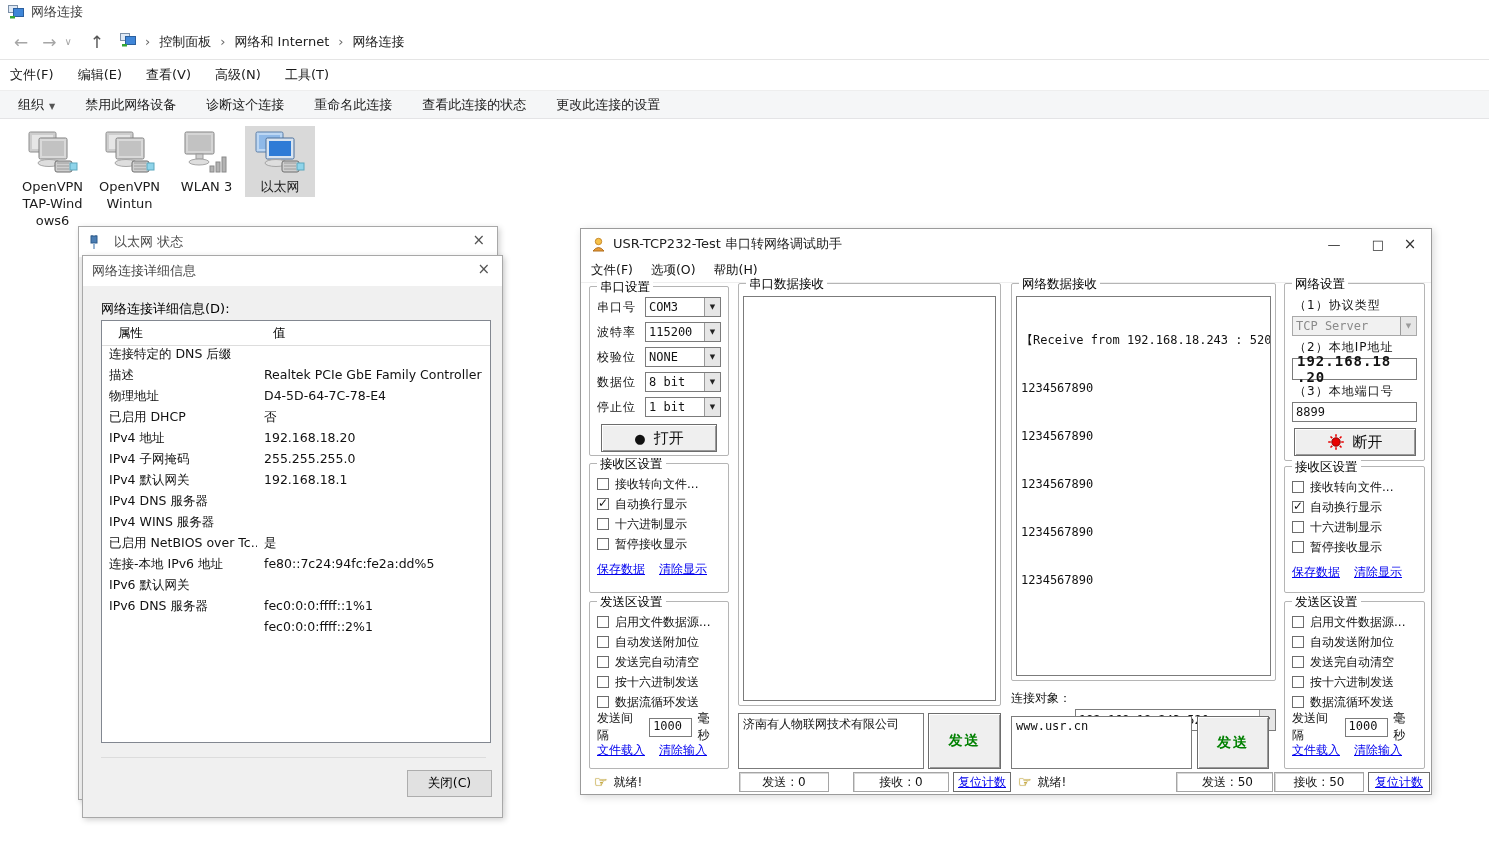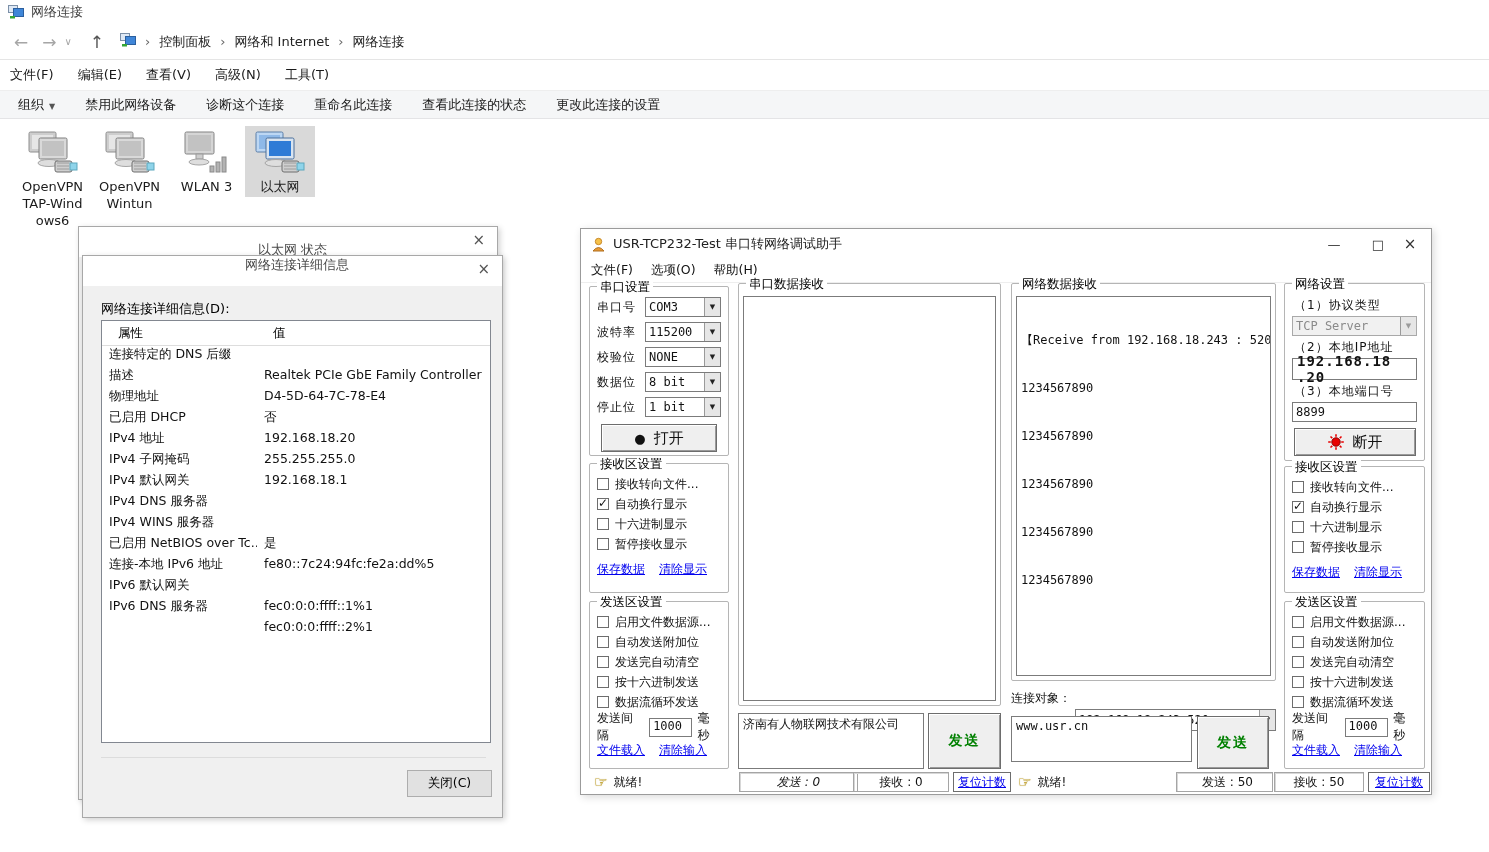--- a/index.html
+++ b/index.html
@@ -20,21 +20,21 @@
   .ex-toolbar { position:absolute; left:0; top:91px; width:100%; height:28px; background:#f5f6f7; border-bottom:1px solid #e4e4e6; display:flex; align-items:center; gap:30px; padding-left:18px; color:#1a1a1a; }
   .tb-dd { font-size:8px; color:#555; margin-left:5px; }
 
   .adapters { position:absolute; left:14px; top:126px; display:flex; align-items:flex-start; }
   .tile { width:77px; display:flex; flex-direction:column; align-items:center; padding-top:4px; }
   .tile.on { background:#d9d9d9; width:70px; padding-bottom:2px; }
   .tile .lbl { text-align:center; font-size:13px; line-height:17px; color:#1b1b1b; }
 
   
   .dlg { position:absolute; background:#f0f0f0; border:1px solid #a8a8a8; box-shadow:2px 2px 6px rgba(0,0,0,.18); }
-  .dlg-titlebar { height:30px; background:#fff; display:flex; align-items:center; gap:14px; padding-left:9px; color:#4a4a4a; position:relative;flex-direction:column; }
+  .dlg-titlebar { height:30px; background:#fff; display:flex; align-items:center; gap:14px; padding-left:9px; color:#4a4a4a; position:relative; }
   .dlg-close { position:absolute; right:12px; top:4px; color:#555; font-size:15px; }
   .status-dlg { left:78px; top:226px; width:420px; height:574px; }
   .details-dlg { left:82px; top:255px; width:421px; height:563px; }
   .dd-label { position:absolute; left:18px; top:44px; color:#000; }
   .dd-table { position:absolute; left:18px; top:64px; width:390px; height:423px; background:#fff; border:1px solid #828790; overflow:hidden; }
   .dd-head { display:flex; height:25px; align-items:center; border-bottom:1px solid #ddd; }
   .dd-head .tc { font-size:12.5px; color:#000;padding-left:16px; }
   .trow { display:flex; height:21px; align-items:flex-start; }
   .tc { padding-left:7px; white-space:nowrap; overflow:hidden; font-size:12.5px; }
   .tc.p { width:155px; flex:none; }
@@ -426,21 +426,21 @@
           <div>1234567890</div>
         </div>
       </div>
       <div class="net-target-row" style="left:430px; top:404px; width:265px; height:22px;">
         <span>连接对象：</span>
         <span class="combo" style="height:22px;margin-top:44px;">
             <span class="cv">192.168.18.243:520</span>
             <span class="cb-btn">▼</span>
           </span>
       </div>
-      <div class="txarea" style="left:430px; top:433px; width:181px; height:46px;">www.usr.cn</div>
+      <div class="txarea" style="left:430px; top:433px; width:181px; height:53px;">www.usr.cn</div>
       <div class="btn3d send-btn" style="left:616px; top:433px; width:72px; height:53px;">发送</div>
 
       <div class="gb" style="left:703px; top:0px; width:141px; height:178px;">
         <span class="gb-title">网络设置</span>
         <div class="gb-in">
           <div class="nset-lbl">（1）协议类型</div>
           <span class="combo disabled" style="display:flex; height:20px;">
               <span class="cv">TCP Server</span>
               <span class="cb-btn" style="color:#9a9a9a;">▼</span>
             </span>
@@ -519,21 +519,21 @@
               <span class="link">清除输入</span>
             </div>
         </div>
       </div>
 
       <div class="statusbar" style="left:3px; top:488px; width:419px;">
         <span class="ready">
             <span class="hand">☞</span>
             <span>就绪!</span>
           </span>
-        <span class="seg" style="left:155px; width:119px;font-style:italic;">发送 : 0</span>
+        <span class="seg" style="left:155px; width:90px;">发送 : 0</span>
         <span class="seg" style="left:269px; width:96px;">接收 : 0</span>
         <span class="seg lnk" style="left:369px; width:58px;">复位计数</span>
       </div>
       <div class="statusbar" style="left:427px; top:488px; width:422px;">
         <span class="ready">
             <span class="hand">☞</span>
             <span>就绪!</span>
           </span>
         <span class="seg" style="left:168px; width:97px;padding-left:6px;">发送 : 50</span>
         <span class="seg" style="left:266px; width:90px;">接收 : 50</span>

